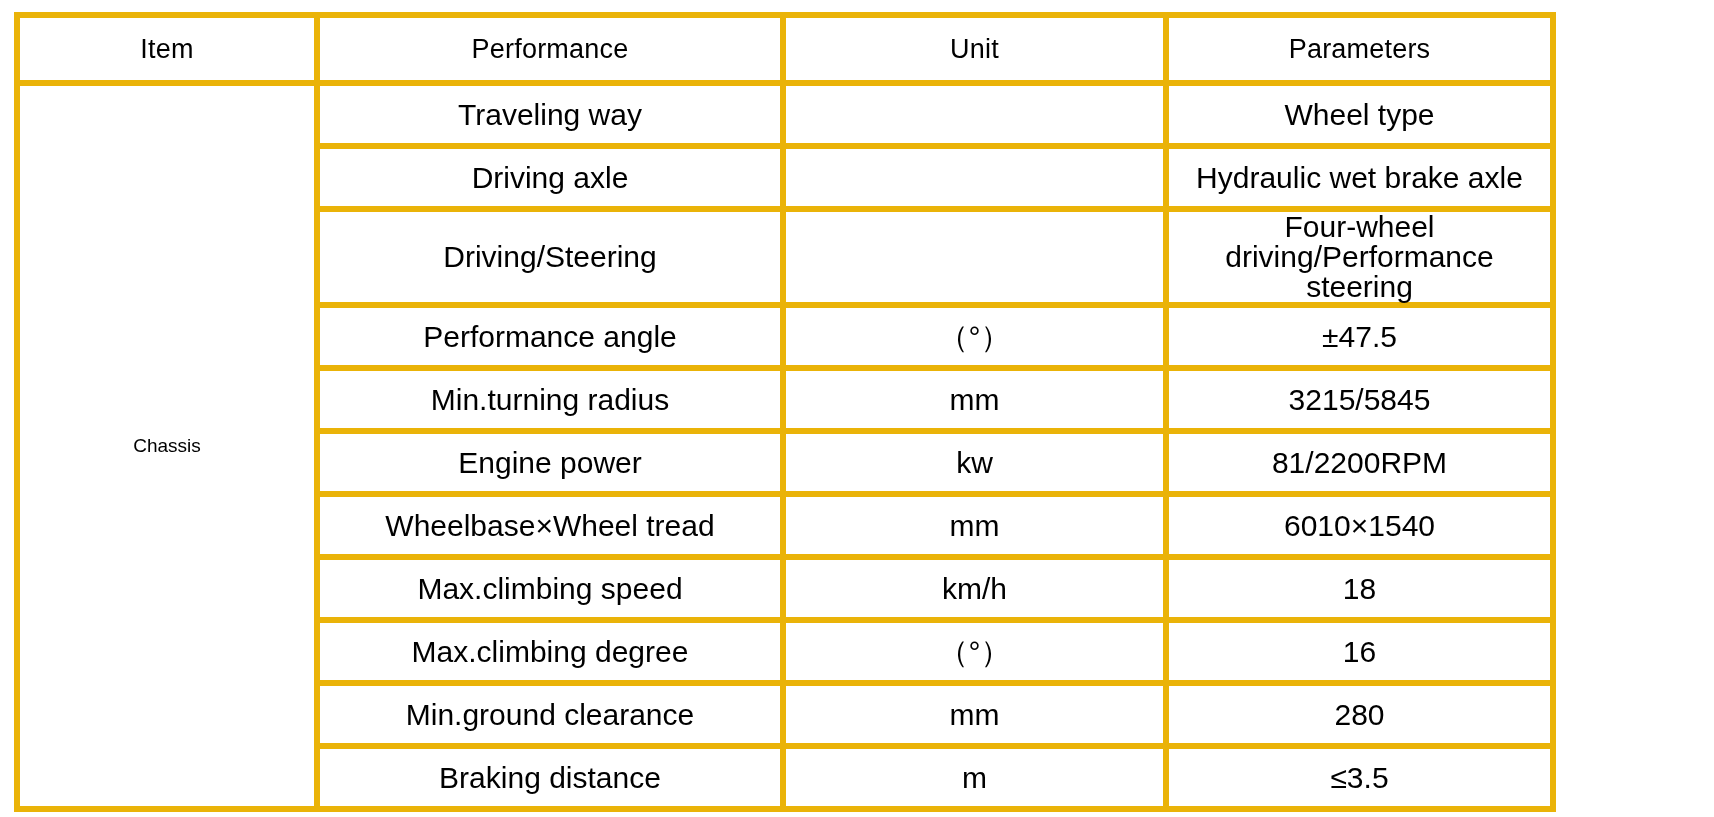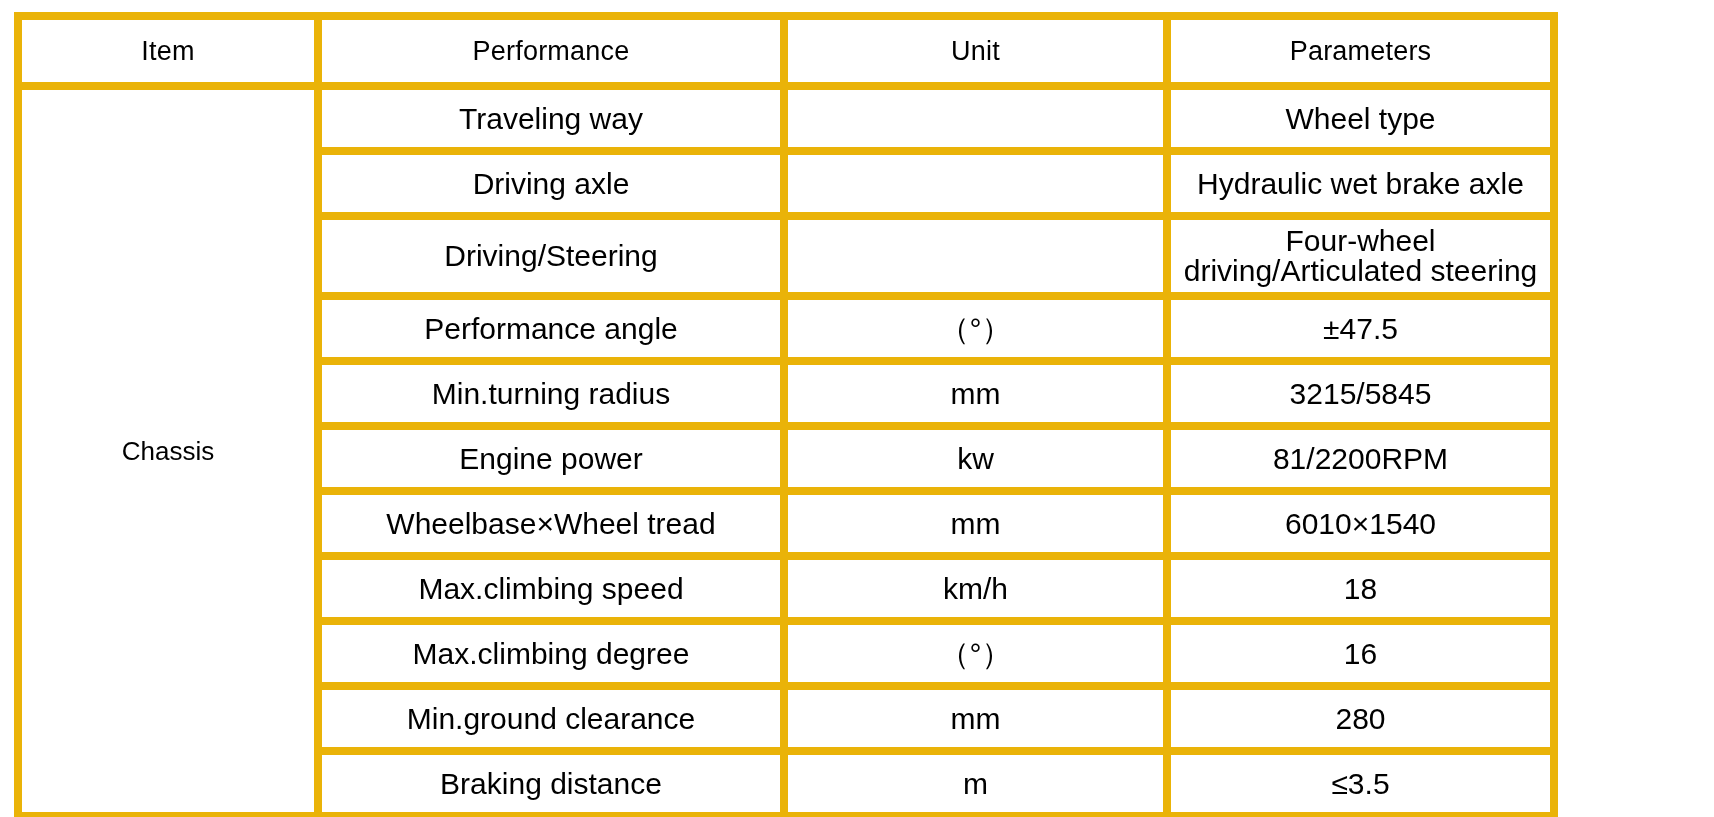--- a/index.html
+++ b/index.html
@@ -26,21 +26,21 @@
     top: 12px;
     width: 1536px;
   }
   table.spec {
     border-collapse: collapse;
     table-layout: fixed;
     width: 1536px;
     border: 3px solid #000000;
   }
   table.spec td, table.spec th {
-    border: 8px solid #eab308;
+    border: 6px solid #eab308;
     padding: 0;
     text-align: center;
     vertical-align: middle;
     font-weight: normal;
   }
   col.c-item   { width: 300px; }
   col.c-perf   { width: 466px; }
   col.c-unit   { width: 383px; }
   col.c-param  { width: 387px; }
 
@@ -49,21 +49,21 @@
     font-size: 27px;
     font-weight: bold;
     letter-spacing: 0.2px;
   }
   tbody td {
     height: 57px;
     font-size: 30px;
     line-height: 30px;
   }
   td.item-cell {
-    font-size: 26px;
+    font-size: 19px;
   }
   td.two-line {
     height: 72px;
     padding: 4px 26px;
   }
   td.param-cell {
     padding: 2px 10px;
   }
   td.perf-cell {
     padding: 2px 10px;
@@ -97,21 +97,21 @@
           <td class="param-cell">Wheel type</td>
         </tr>
         <tr>
           <td class="perf-cell">Driving axle</td>
           <td></td>
           <td class="param-cell">Hydraulic wet brake axle</td>
         </tr>
         <tr>
           <td class="perf-cell two-line">Driving/Steering</td>
           <td class="two-line"></td>
-          <td class="param-cell two-line">Four-wheel driving/Articulated steering</td>
+          <td class="param-cell two-line">Four-wheel driving/Performance steering</td>
         </tr>
         <tr>
           <td class="perf-cell">Performance angle</td>
           <td>（°）</td>
           <td class="param-cell">±47.5</td>
         </tr>
         <tr>
           <td class="perf-cell">Min.turning radius</td>
           <td>mm</td>
           <td class="param-cell">3215/5845</td>

